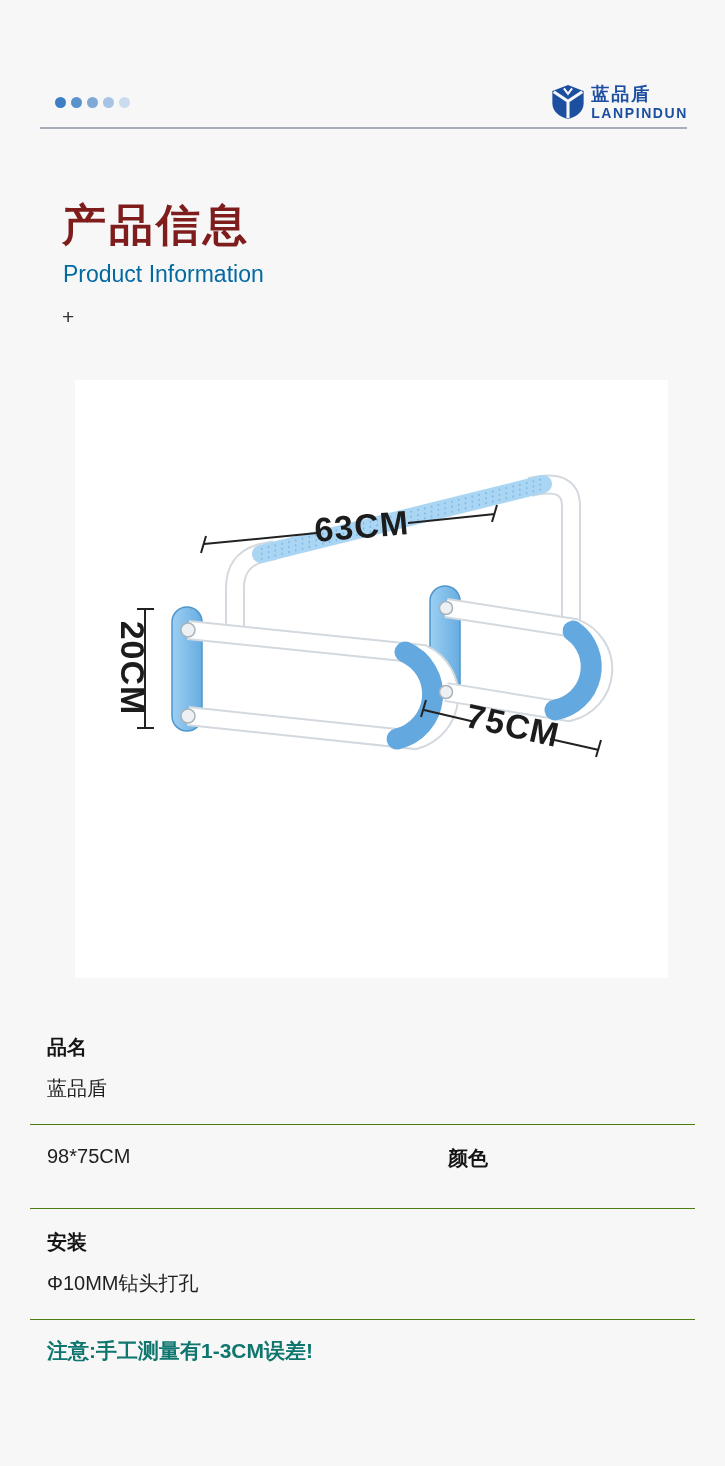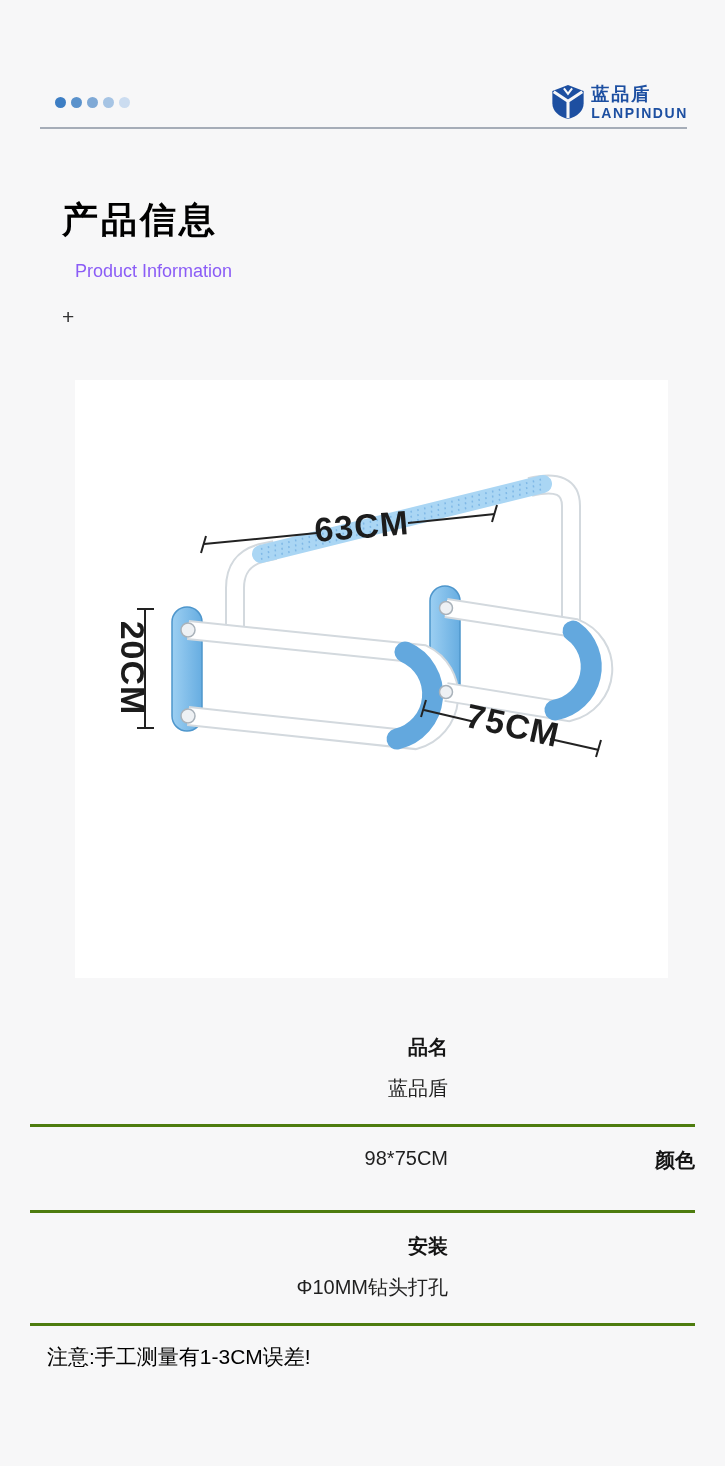--- a/index.html
+++ b/index.html
@@ -14,44 +14,44 @@
   .dot{width:11px;height:11px;border-radius:50%;}
   .d1{background:#3d7ec4}.d2{background:#5a92cc}.d3{background:#7fa9d6}
   .d4{background:#a6c4e4}.d5{background:#cbdcf0}
   .logo{position:absolute;right:37px;top:84px;display:flex;align-items:center;gap:6px;}
   .logo-icon{width:34px;height:36px;}
   .logo-text{display:flex;flex-direction:column;line-height:1;}
   .logo-cn{font-size:18px;font-weight:bold;color:#1d4fa1;letter-spacing:2px;}
   .logo-en{font-size:14px;font-weight:bold;color:#1d4fa1;letter-spacing:1.6px;margin-top:3px;}
   .header-rule{position:absolute;left:40px;top:127px;width:647px;height:2px;background:#a6adb8;}
   
-  .sec-title{position:absolute;left:62px;top:196px;font-size:36px;font-weight:800;
-    letter-spacing:3px;color:#000000;}
-  .sec-sub{position:absolute;left:75px;top:261px;font-size:18px;font-weight:400;color:#8b5cf6;}
+  .sec-title{position:absolute;left:62px;top:196px;font-size:44px;font-weight:800;
+    letter-spacing:3px;color:#7f1d1d;}
+  .sec-sub{position:absolute;left:63px;top:261px;font-size:23px;font-weight:400;color:#0369a1;}
   .sec-plus{position:absolute;left:62px;top:305px;font-size:21px;color:#333;}
   
   .card{position:absolute;left:75px;top:380px;width:593px;height:598px;background:#ffffff;}
   .card svg{display:block;}
   .dimtext{font-size:34px;font-weight:bold;fill:#1c1c1c;letter-spacing:1px;}
   .dimline{stroke:#222;stroke-width:2;}
   .tube-outline{fill:none;stroke:#d3d9de;stroke-width:20;}
   .tube{fill:none;stroke:#ffffff;stroke-width:16;}
   .cap{fill:none;stroke:#63a8de;stroke-width:21;stroke-linecap:round;}
   .sleeve{fill:none;stroke:#aad6f4;stroke-width:18;stroke-linecap:round;}
   .sleeve-dots{fill:none;stroke:#7fb8e6;stroke-width:2;stroke-dasharray:1.5 5.5;}
   .screw{fill:#eef1f4;stroke:#a9b2ba;stroke-width:1.5;}
   
   .specs{position:absolute;left:30px;top:1014px;width:665px;}
-  .spec-row{display:flex;padding:20px 0 22px 17px;border-bottom:3px solid #4d7c0f;text-align:right;}
+  .spec-row{display:flex;padding:20px 0 22px 17px;border-bottom:1px solid #4d7c0f;}
   .spec-cell{display:flex;flex-direction:column;}
   .spec-cell.left{width:401px;}
   .spec-cell.right{flex:1;}
   .spec-label{font-size:20px;font-weight:bold;color:#141414;margin-bottom:14px;}
   .spec-value{font-size:20px;font-weight:400;color:#1f1f1f;}
-  .spec-note{padding:17px 0 0 17px;font-size:21px;color:#000000;}
+  .spec-note{padding:17px 0 0 17px;font-size:21px;color:#0f766e;font-weight:bold;}
 </style>
 </head>
 <body>
 
 <div class="dots">
   <span class="dot d1"></span>
   <span class="dot d2"></span>
   <span class="dot d3"></span>
   <span class="dot d4"></span>
   <span class="dot d5"></span>

